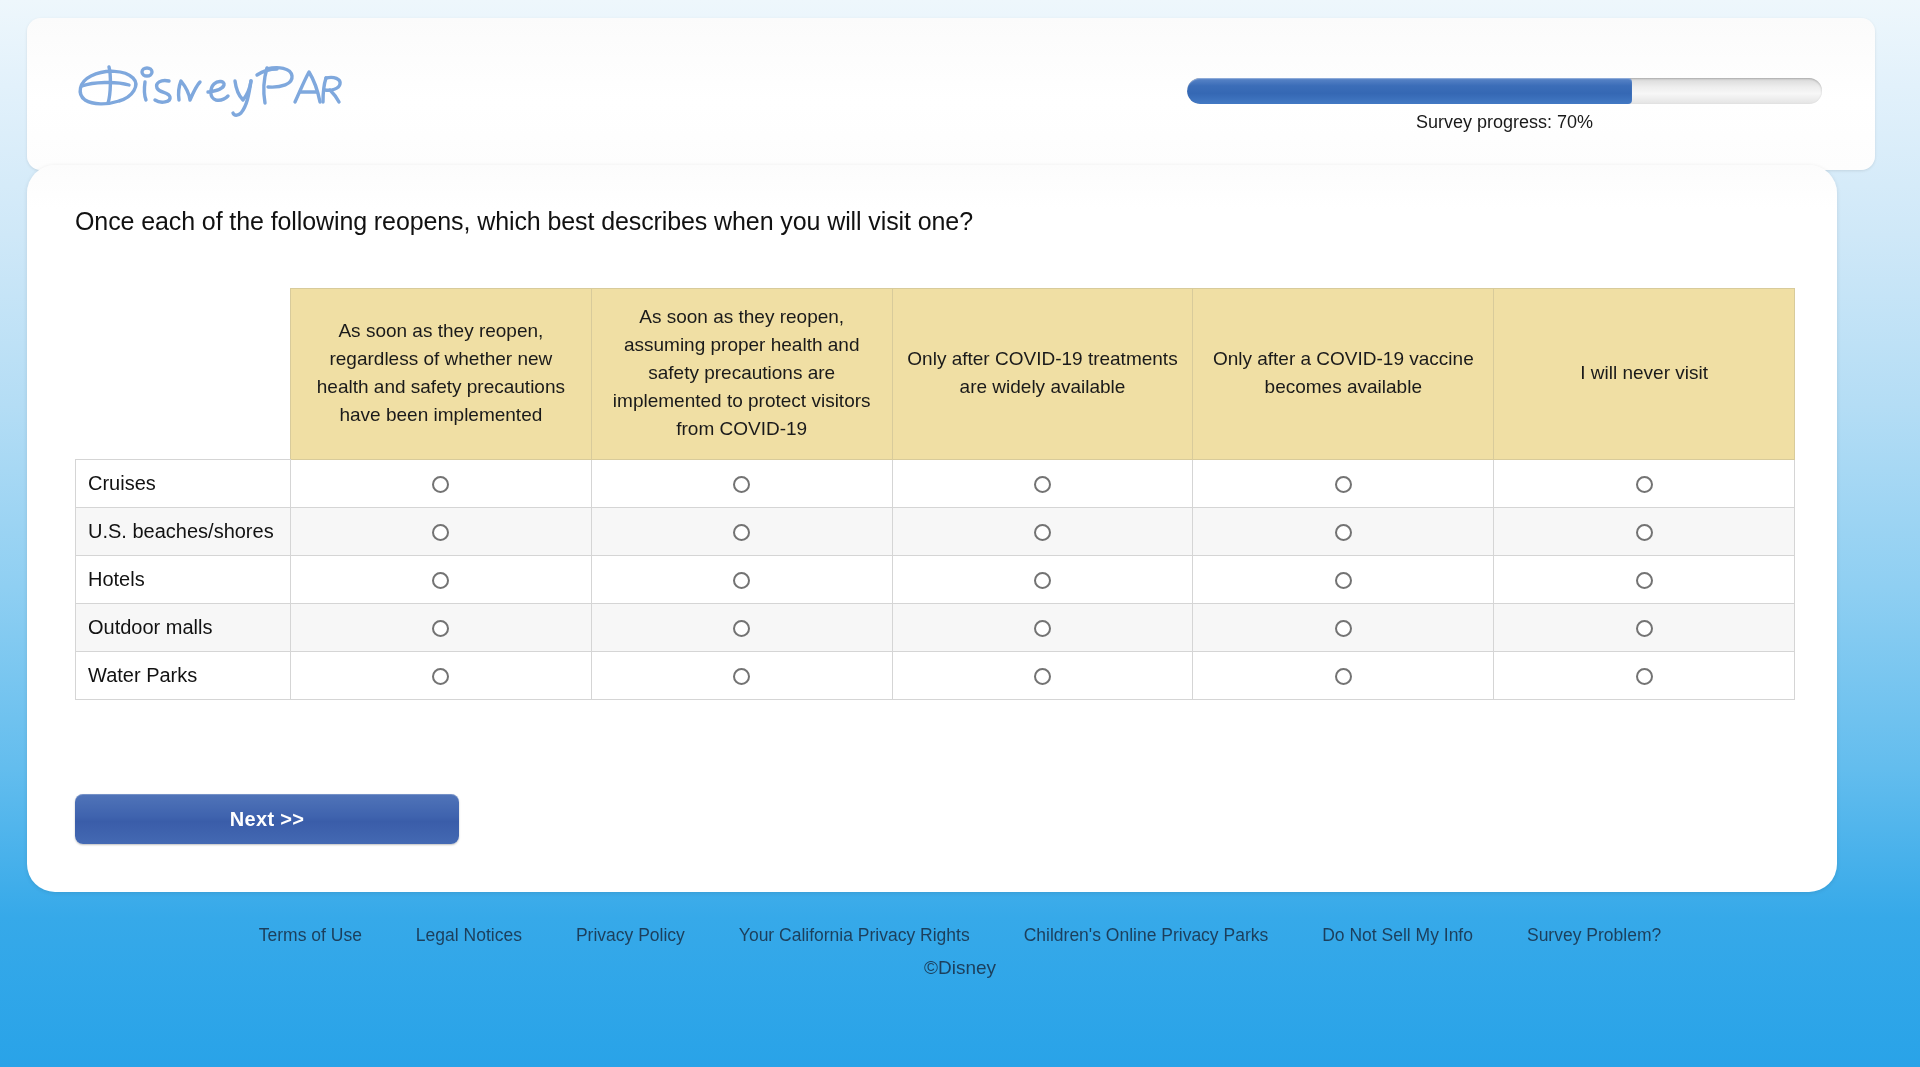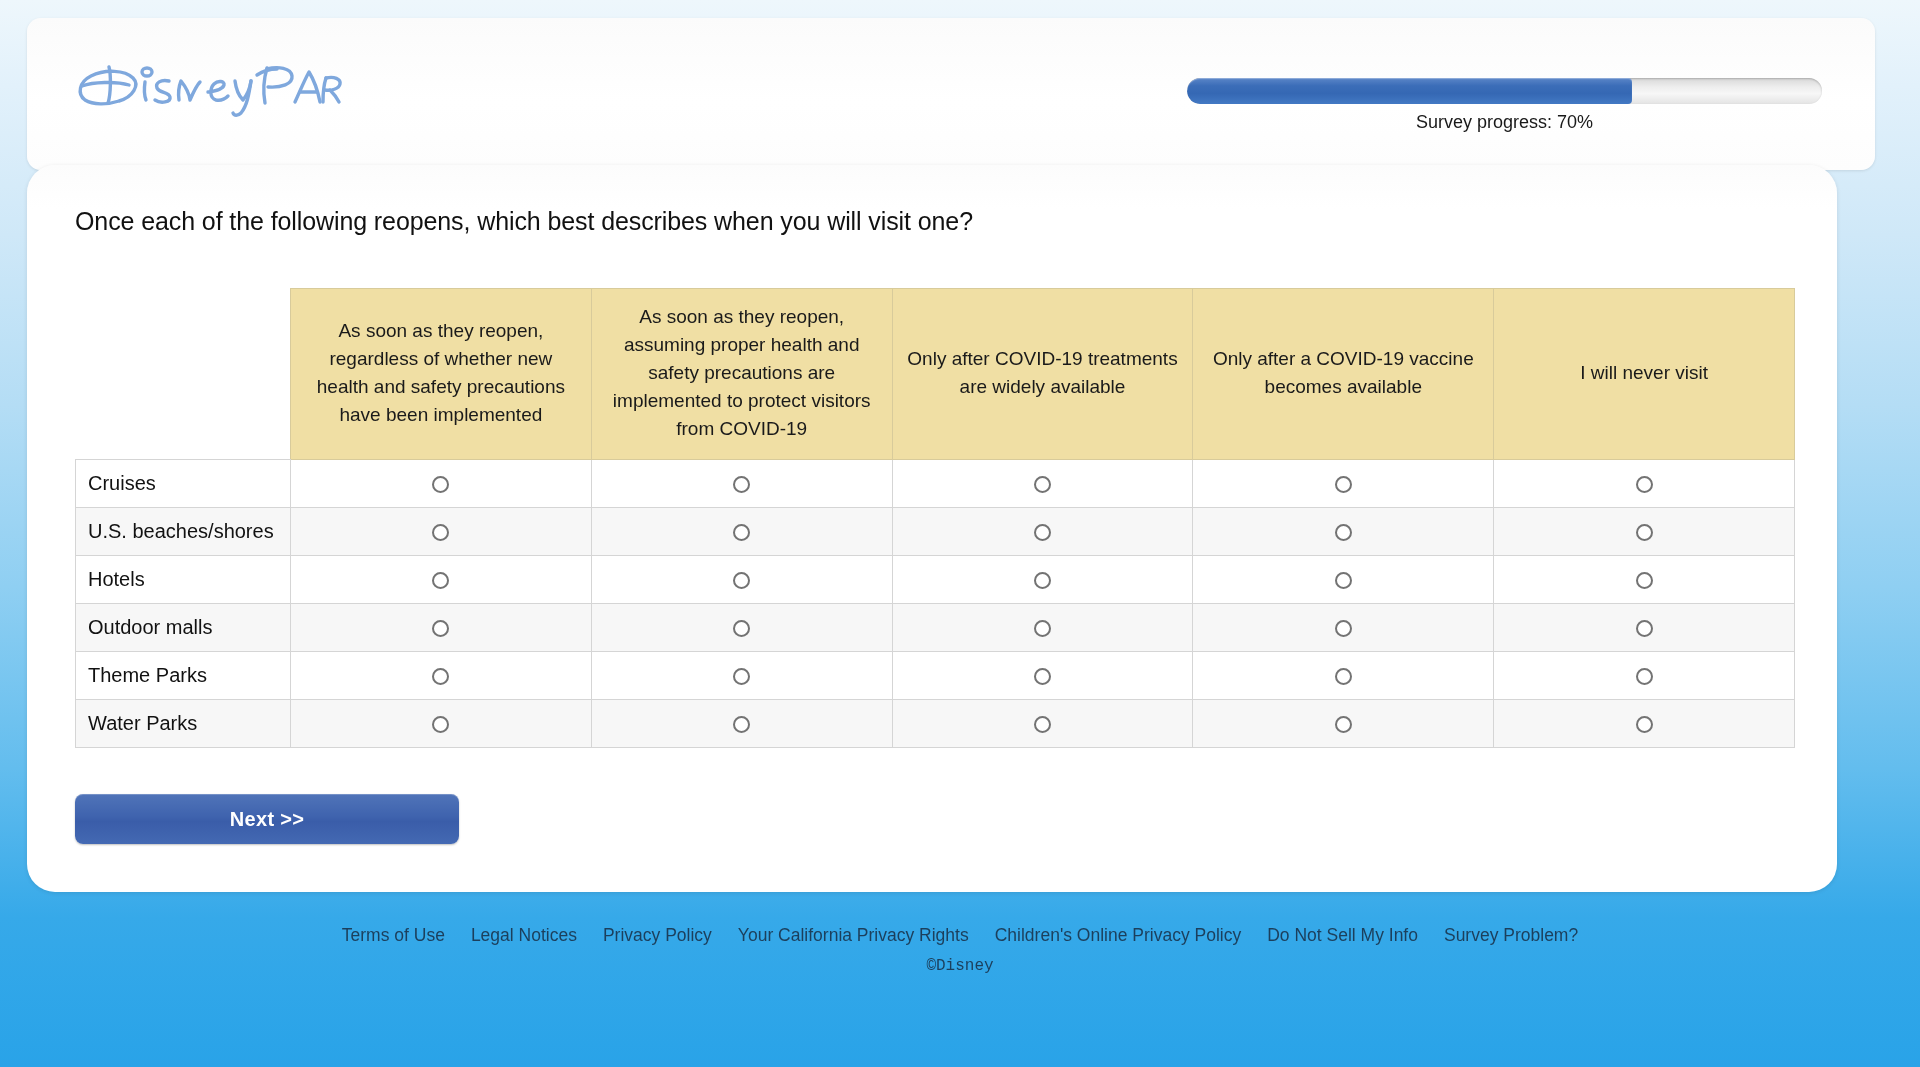--- a/index.html
+++ b/index.html
@@ -187,35 +187,34 @@
     position: absolute;
     left: 0;
     top: 925px;
     width: 1920px;
     text-align: center;
   }
   .footer-links {
     display: flex;
     justify-content: center;
     align-items: center;
-    gap: 26px;
+    gap: 54px;
     flex-wrap: nowrap;
   }
   .footer-links a {
     color: #1c3f5c;
     font-size: 17.5px;
     text-decoration: none;
     cursor: pointer;
     white-space: nowrap;
   }
   .copyright {
     margin-top: 11px;
-    font-size: 16px;
+    font-size: 19px;
     color: #1c3f5c;
-    font-family: Liberation Mono, monospace;
   }
 </style>
 </head>
 <body>
 
 <div class="page">
 
   <div class="header-card">
 
     <div class="logo">
@@ -304,47 +303,39 @@
         </tr>
         <tr>
           <td class="rowlabel">Outdoor malls</td>
           <td class="cell"><span class="radio"></span></td>
           <td class="cell"><span class="radio"></span></td>
           <td class="cell"><span class="radio"></span></td>
           <td class="cell"><span class="radio"></span></td>
           <td class="cell"><span class="radio"></span></td>
         </tr>
         <tr>
-          <td class="rowlabel">Theme Parks</td>
-          <td class="cell"><span class="radio"></span></td>
-          <td class="cell"><span class="radio"></span></td>
-          <td class="cell"><span class="radio"></span></td>
-          <td class="cell"><span class="radio"></span></td>
-          <td class="cell"><span class="radio"></span></td>
-        </tr>
-        <tr>
           <td class="rowlabel">Water Parks</td>
           <td class="cell"><span class="radio"></span></td>
           <td class="cell"><span class="radio"></span></td>
           <td class="cell"><span class="radio"></span></td>
           <td class="cell"><span class="radio"></span></td>
           <td class="cell"><span class="radio"></span></td>
         </tr>
       </tbody>
     </table>
 
     <button class="next-btn">Next &gt;&gt;</button>
   </div>
 
   <div class="footer">
     <div class="footer-links">
       <a href="#">Terms of Use</a>
       <a href="#">Legal Notices</a>
       <a href="#">Privacy Policy</a>
       <a href="#">Your California Privacy Rights</a>
-      <a href="#">Children's Online Privacy Policy</a>
+      <a href="#">Children's Online Privacy Parks</a>
       <a href="#">Do Not Sell My Info</a>
       <a href="#">Survey Problem?</a>
     </div>
     <div class="copyright">©Disney</div>
   </div>
 
 </div>
 
 </body></html>

